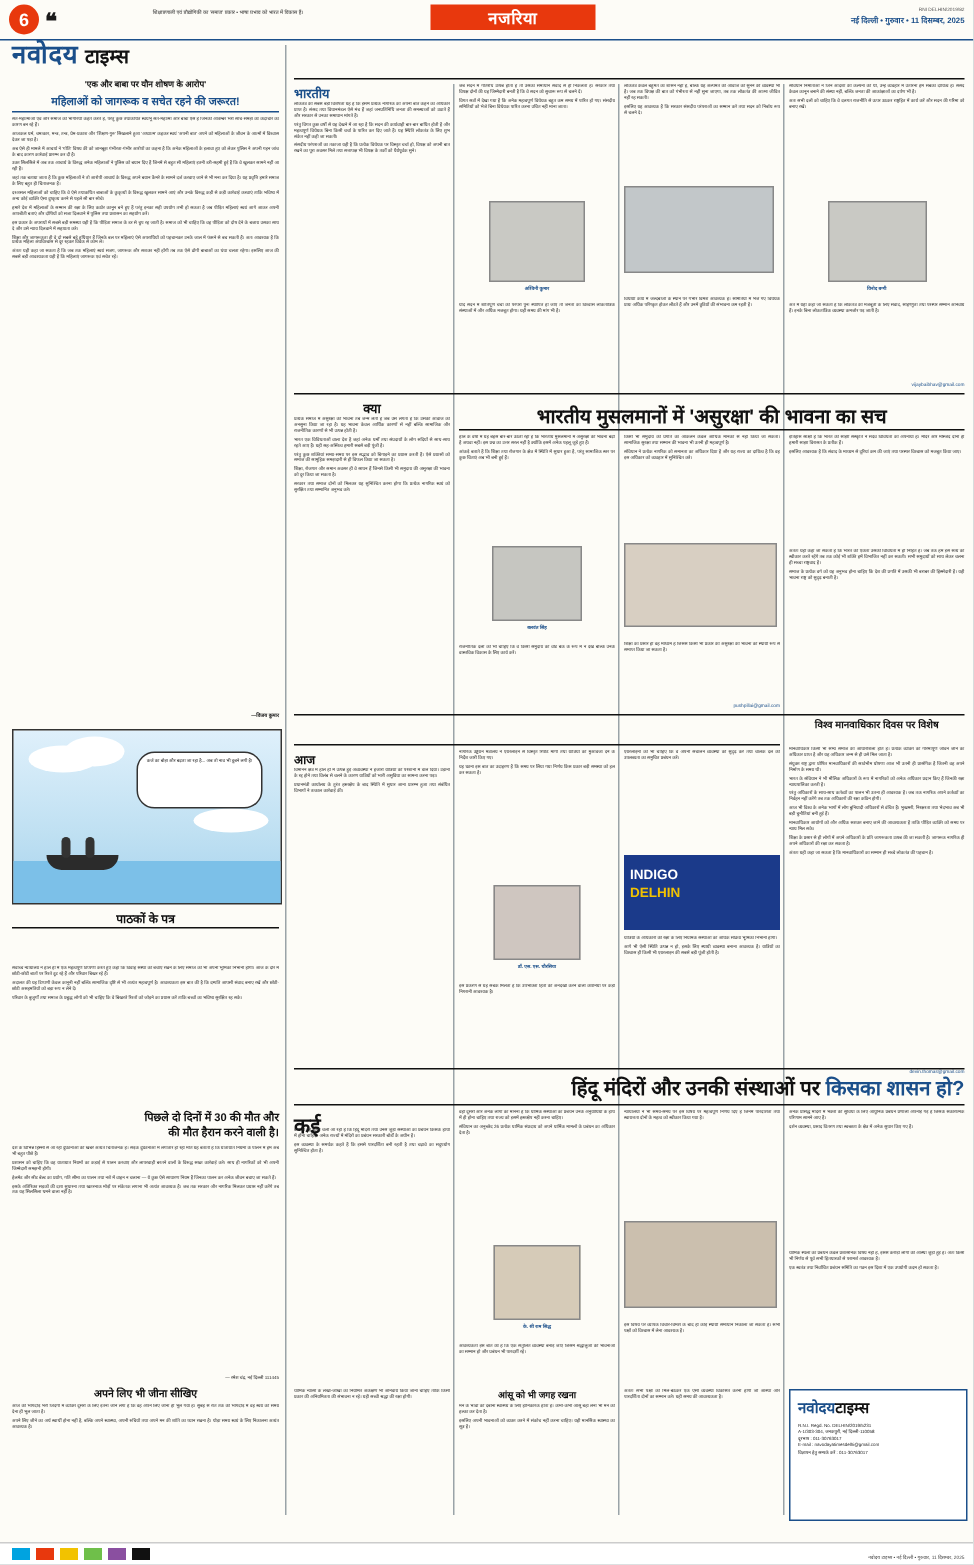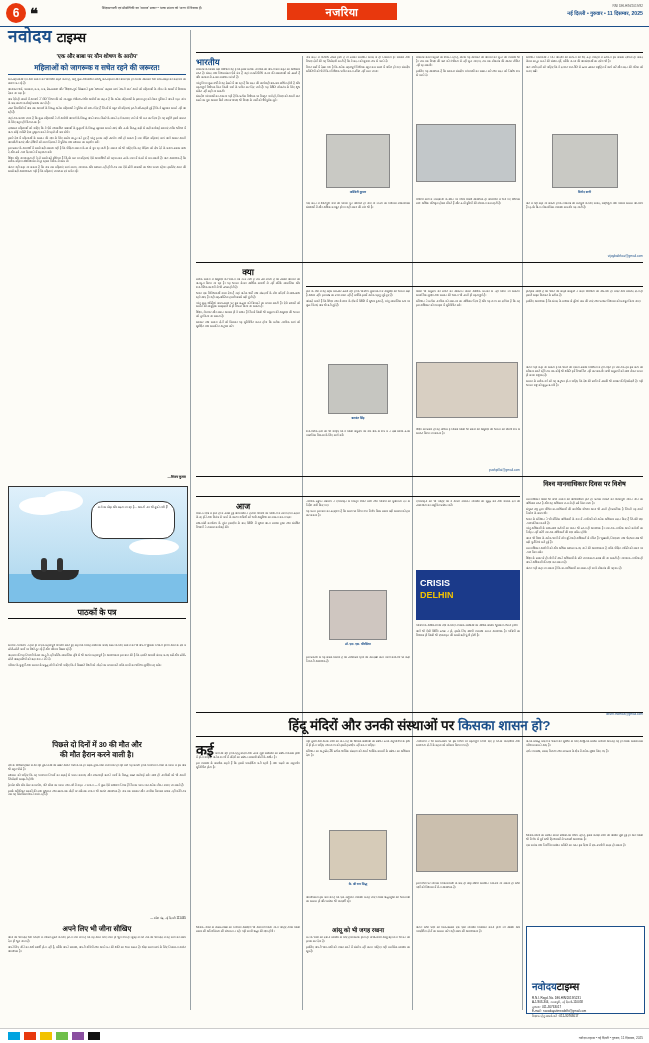--- a/index.html
+++ b/index.html
@@ -44,21 +44,21 @@
   #cartoon .cloud{position:absolute;background:#fff;border-radius:50%;}
   #cartoon .bubble{position:absolute;left:82px;top:14px;width:76px;height:30px;background:#fff;border:1px solid #333;border-radius:12px;font-size:3px;padding:3px;color:#222;text-align:center;}
   #cartoon .boat{position:absolute;left:22px;bottom:22px;width:48px;height:10px;background:#2b2b2b;border-radius:0 0 10px 10px;}
   #cartoon .fig{position:absolute;bottom:30px;width:6px;height:14px;background:#333;border-radius:3px;}
   
   #letters-title{position:absolute;left:8px;top:606px;width:178px;text-align:center;font-size:8px;font-weight:bold;color:#111;}
   #letters-rule{position:absolute;left:8px;top:618px;width:178px;height:1px;background:#111;}
   #letters-head1{position:absolute;left:8px;top:622px;width:178px;text-align:center;font-size:7.2px;font-weight:bold;color:#111;line-height:9px;}
   #letters-head1 .blue{color:#1b4f8a;}
   #letters-body1{position:absolute;left:8px;top:644px;width:178px;height:92px;}
-  #letters-head2{position:absolute;left:8px;top:740px;width:178px;text-align:center;font-size:7.4px;font-weight:bold;color:#111;line-height:9.5px;}
+  #letters-head2{position:absolute;left:8px;top:740px;width:178px;text-align:right;font-size:7.4px;font-weight:bold;color:#111;line-height:9.5px;}
   #letters-body2{position:absolute;left:8px;top:764px;width:178px;height:150px;}
   #letters-sign2{position:absolute;left:8px;top:916px;width:178px;text-align:right;font-size:3px;color:#222;}
   #letters-head3{position:absolute;left:8px;top:924px;width:178px;text-align:center;font-size:7px;font-weight:bold;color:#111;}
   #letters-body3{position:absolute;left:8px;top:936px;width:178px;height:70px;}
   
   .vsep{position:absolute;width:1px;background:#9aa3a8;}
   
   #a1-head{position:absolute;left:196px;top:32px;width:447px;text-align:center;font-size:14.5px;font-weight:bold;color:#111;letter-spacing:.2px;}
   #a1-rule{position:absolute;left:196px;top:52px;width:447px;height:1px;background:#111;}
   #a1-drop{position:absolute;left:196px;top:56px;font-size:8.5px;font-weight:bold;color:#1b4f8a;}
@@ -94,39 +94,39 @@
   #a2-p2 .ph{width:100px;height:54px;background:#d8cfc2;border:1px solid #888;}
   #a2-c4{position:absolute;left:306px;top:430px;width:104px;height:40px;}
   #a2-c5{position:absolute;left:416px;top:428px;width:104px;height:42px;}
   #a2-c6{position:absolute;left:526px;top:366px;width:117px;height:98px;}
   #a2-mail{position:absolute;left:306px;top:468px;width:214px;text-align:right;font-size:3.2px;color:#1b4f8a;}
   #a2-botrule{position:absolute;left:196px;top:476px;width:447px;height:1px;background:#111;}
   
   #a3-head{position:absolute;left:196px;top:480px;width:324px;font-size:11px;font-weight:bold;color:#111;text-align:center;}
   #a3-head .blue{color:#1b4f8a;}
   #a3-rule{position:absolute;left:196px;top:496px;width:324px;height:1px;background:#111;}
-  #a3-drop{position:absolute;left:196px;top:500px;font-size:8px;font-weight:bold;color:#111;margin-left:40px;}
+  #a3-drop{position:absolute;left:196px;top:500px;font-size:8px;font-weight:bold;color:#111;}
   #a3-c1{position:absolute;left:196px;top:512px;width:104px;height:196px;}
   #a3-c2{position:absolute;left:306px;top:500px;width:104px;height:86px;}
   #a3-c3{position:absolute;left:416px;top:500px;width:104px;height:66px;}
   #a3-p1{position:absolute;left:306px;top:590px;width:104px;height:62px;}
   #a3-p1 .ph{width:56px;height:48px;margin:0 auto;background:#cfc6c0;border:1px solid #888;}
   #a3-p1 .cap{text-align:center;font-size:3.2px;margin-top:2px;font-weight:bold;color:#1b4f8a;}
   #a3-indigo{position:absolute;left:416px;top:570px;width:104px;height:50px;background:#1b3a8a;color:#fff;}
   #a3-indigo .t1{position:absolute;left:4px;top:8px;font-size:9px;font-weight:bold;color:#fff;}
   #a3-indigo .t2{position:absolute;left:4px;top:20px;font-size:9px;font-weight:bold;color:#f2c200;}
   #a3-c4{position:absolute;left:306px;top:656px;width:104px;height:52px;}
   #a3-c5{position:absolute;left:416px;top:624px;width:104px;height:84px;}
   
   #rcol-head{position:absolute;left:526px;top:480px;width:117px;text-align:center;font-size:6.6px;font-weight:bold;color:#111;line-height:8px;}
   #rcol-body{position:absolute;left:526px;top:498px;width:117px;height:212px;}
   #rcol-mail{position:absolute;left:526px;top:712px;width:117px;text-align:right;font-size:3.2px;color:#1b4f8a;}
   
   #a4-rule-top{position:absolute;left:196px;top:712px;width:447px;height:1px;background:#111;}
-  #a4-head{position:absolute;left:196px;top:716px;width:447px;text-align:center;font-size:13.5px;font-weight:bold;color:#111;}
+  #a4-head{position:absolute;left:196px;top:716px;width:447px;text-align:right;font-size:13.5px;font-weight:bold;color:#111;}
   #a4-head .blue{color:#1b4f8a;}
   #a4-rule{position:absolute;left:196px;top:736px;width:447px;height:1px;background:#111;}
   #a4-drop{position:absolute;left:196px;top:740px;font-size:14px;font-weight:bold;color:#111;}
   #a4-c1{position:absolute;left:196px;top:752px;width:104px;height:170px;}
   #a4-c2{position:absolute;left:306px;top:740px;width:104px;height:86px;}
   #a4-c3{position:absolute;left:416px;top:740px;width:104px;height:70px;}
   #a4-c4{position:absolute;left:526px;top:740px;width:117px;height:90px;}
   #a4-p1{position:absolute;left:306px;top:830px;width:104px;height:62px;}
   #a4-p1 .ph{width:56px;height:48px;margin:0 auto;background:#d6cbb8;border:1px solid #888;}
   #a4-p1 .cap{text-align:center;font-size:3.2px;margin-top:2px;font-weight:bold;color:#1b4f8a;}
@@ -134,21 +134,21 @@
   #a4-p2 .ph{width:100px;height:56px;background:#cbbfae;border:1px solid #888;}
   #a4-c5{position:absolute;left:306px;top:896px;width:104px;height:28px;}
   #a4-c6{position:absolute;left:416px;top:882px;width:104px;height:42px;}
   #a4-c7{position:absolute;left:526px;top:834px;width:117px;height:86px;}
   #a4-sub{position:absolute;left:306px;top:926px;width:104px;text-align:center;font-size:6px;font-weight:bold;color:#111;}
   #a4-subbody{position:absolute;left:306px;top:936px;width:104px;height:70px;}
   #a4-c8{position:absolute;left:196px;top:926px;width:104px;height:80px;}
   #a4-c9{position:absolute;left:416px;top:926px;width:104px;height:80px;}
   
   #adbox{position:absolute;left:526px;top:926px;width:117px;height:86px;border:1px solid #1b4f8a;background:#fff;}
-  #adbox .brand{font-size:10px;font-weight:bold;color:#1b4f8a;padding:4px 0 0 5px;margin-top:48px;}
+  #adbox .brand{font-size:10px;font-weight:bold;color:#1b4f8a;padding:4px 0 0 5px;}
   #adbox .brand .t{color:#111;}
   #adbox .lines{font-size:3px;line-height:4.4px;color:#222;padding:3px 5px;}
   
   #botstrip{position:absolute;left:0;bottom:0;width:649px;height:14px;background:#fff;border-top:1px solid #ccc;}
   .swatch{position:absolute;bottom:3px;width:12px;height:8px;}
   #botnote{position:absolute;right:6px;bottom:3px;font-size:3.2px;color:#444;}
 </style>
 </head>
 <body>
 
@@ -271,20 +271,21 @@
   <div id="a1-botrule"></div>
 
   <div id="a2-boxhead">क्या</div>
   <div id="a2-boxbody" class="col-text">
     <p>प्रत्येक समाज में असुरक्षा की भावना तब जन्म लेती है जब उसे लगता है कि उसकी आवाज को अनसुना किया जा रहा है। यह भावना केवल आर्थिक कारणों से नहीं बल्कि सामाजिक और राजनीतिक कारणों से भी उत्पन्न होती है।</p>
     <p>भारत एक विविधताओं वाला देश है जहां अनेक धर्मों तथा संप्रदायों के लोग सदियों से साथ-साथ रहते आए हैं। यही सह-अस्तित्व हमारी सबसे बड़ी पूंजी है।</p>
     <p>परंतु कुछ शक्तियां समय-समय पर इस सद्भाव को बिगाड़ने का प्रयास करती हैं। ऐसे प्रयासों को समाज की सामूहिक समझदारी से ही विफल किया जा सकता है।</p>
     <p>शिक्षा, रोजगार और समान अवसर ही वे साधन हैं जिनसे किसी भी समुदाय की असुरक्षा की भावना को दूर किया जा सकता है।</p>
     <p>सरकार तथा समाज दोनों को मिलकर यह सुनिश्चित करना होगा कि प्रत्येक नागरिक स्वयं को सुरक्षित तथा सम्मानित अनुभव करे।</p>
   </div>
+  <div id="a2-head">भारतीय मुसलमानों में 'असुरक्षा' की भावना का सच</div>
   <div id="a2-rule"></div>
   <div id="a2-c1" class="col-text">
     <p>हाल के वर्षों में यह बहस बार-बार उठती रही है कि भारतीय मुसलमानों में असुरक्षा की भावना बढ़ी है अथवा नहीं। इस प्रश्न का उत्तर सरल नहीं है क्योंकि इसमें अनेक पहलू जुड़े हुए हैं।</p>
     <p>आंकड़े बताते हैं कि शिक्षा तथा रोजगार के क्षेत्र में स्थिति में सुधार हुआ है, परंतु सामाजिक स्तर पर कुछ चिंताएं अब भी बनी हुई हैं।</p>
   </div>
   <div id="a2-c2" class="col-text">
     <p>किसी भी समुदाय की प्रगति का आकलन केवल आर्थिक मानकों से नहीं किया जा सकता। सामाजिक सुरक्षा तथा सम्मान की भावना भी उतनी ही महत्वपूर्ण है।</p>
     <p>संविधान ने प्रत्येक नागरिक को समानता का अधिकार दिया है और यह राज्य का दायित्व है कि वह इस अधिकार को व्यवहार में सुनिश्चित करे।</p>
   </div>
   <div id="a2-c3" class="col-text">
@@ -322,21 +323,21 @@
     <p>यह घटना इस बात का उदाहरण है कि समय पर लिया गया निर्णय किस प्रकार बड़ी समस्या को हल कर सकता है।</p>
   </div>
   <div id="a3-c3" class="col-text">
     <p>एयरलाइनों को भी चाहिए कि वे अपनी संचालन व्यवस्था को सुदृढ़ करें तथा चालक दल की उपलब्धता का समुचित प्रबंधन करें।</p>
   </div>
   <div id="a3-p1">
     <div class="ph"></div>
     <div class="cap">डॉ. एस. एस. चौरसिया</div>
   </div>
   <div id="a3-indigo">
-    <div class="t1">CRISIS</div>
+    <div class="t1">INDIGO</div>
     <div class="t2">DELHIN</div>
   </div>
   <div id="a3-c4" class="col-text">
     <p>इस प्रकरण से यह सबक मिलता है कि उपभोक्ता हितों की अनदेखी करने वाली कंपनियों पर कड़ी निगरानी आवश्यक है।</p>
   </div>
   <div id="a3-c5" class="col-text">
     <p>यात्रियों के अधिकारों की रक्षा के लिए नियामक संस्थाओं को अधिक सक्रिय भूमिका निभानी होगी।</p>
     <p>आगे भी ऐसी स्थिति उत्पन्न न हो, इसके लिए स्थायी व्यवस्था बनाना आवश्यक है। यात्रियों का विश्वास ही किसी भी एयरलाइन की सबसे बड़ी पूंजी होती है।</p>
   </div>
 

